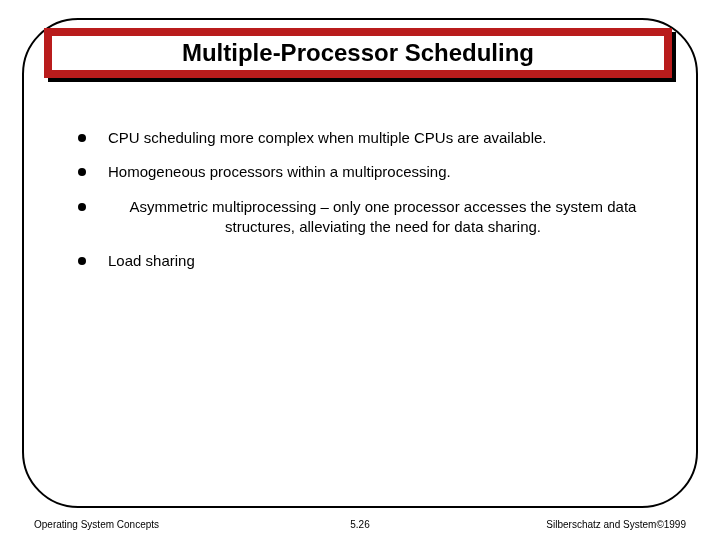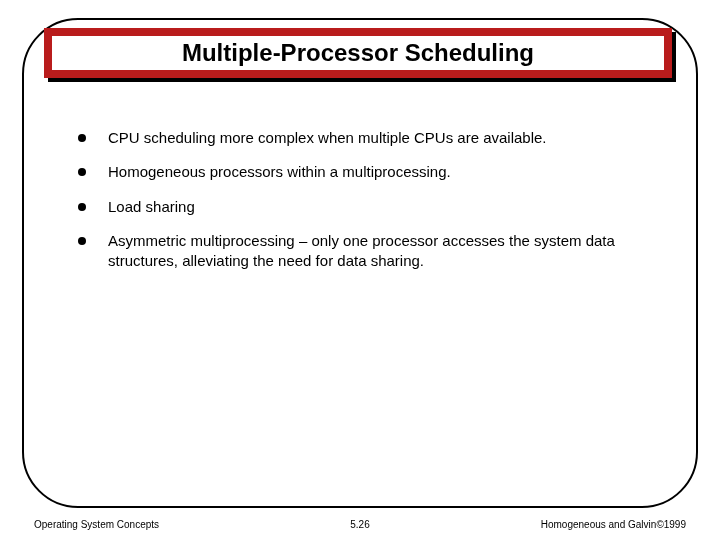--- a/index.html
+++ b/index.html
@@ -61,20 +61,21 @@
     background: #000;
     border-radius: 50%;
     margin-top: 6px;
     margin-right: 22px;
     flex-shrink: 0;
   }
   .bullet-text {
     font-size: 15px;
     line-height: 1.35;
     color: #000;
+    text-align: center;
   }
   .italic { }
   .footer {
     position: absolute;
     left: 34px;
     bottom: 10px;
     width: 652px;
     display: flex;
     justify-content: space-between;
     align-items: baseline;
@@ -102,28 +103,28 @@
       <div class="bullet-text">CPU scheduling more complex when multiple CPUs are available.</div>
     </div>
 
     <div class="bullet-row">
       <div class="bullet-dot"></div>
       <div class="bullet-text"><span class="italic">Homogeneous processors</span><span> within a multiprocessing.</span></div>
     </div>
 
     <div class="bullet-row">
       <div class="bullet-dot"></div>
-      <div class="bullet-text"><span class="italic">Load sharing</span></div>
+      <div class="bullet-text"><span class="italic">Asymmetric multiprocessing</span><span> – only one processor accesses the system data structures, alleviating the need for data sharing.</span></div>
     </div>
 
     <div class="bullet-row">
       <div class="bullet-dot"></div>
-      <div class="bullet-text"><span class="italic">Asymmetric multiprocessing</span><span> – only one processor accesses the system data structures, alleviating the need for data sharing.</span></div>
+      <div class="bullet-text"><span class="italic">Load sharing</span></div>
     </div>
 
   </div>
 
   <div class="footer">
     <span>Operating System Concepts</span>
     <span class="center">5.26</span>
-    <span><span>Homogeneous and Galvin</span><span class="copy">©1999</span></span>
+    <span><span>Silberschatz and System</span><span class="copy">©1999</span></span>
   </div>
 </div>
 
 </body></html>

